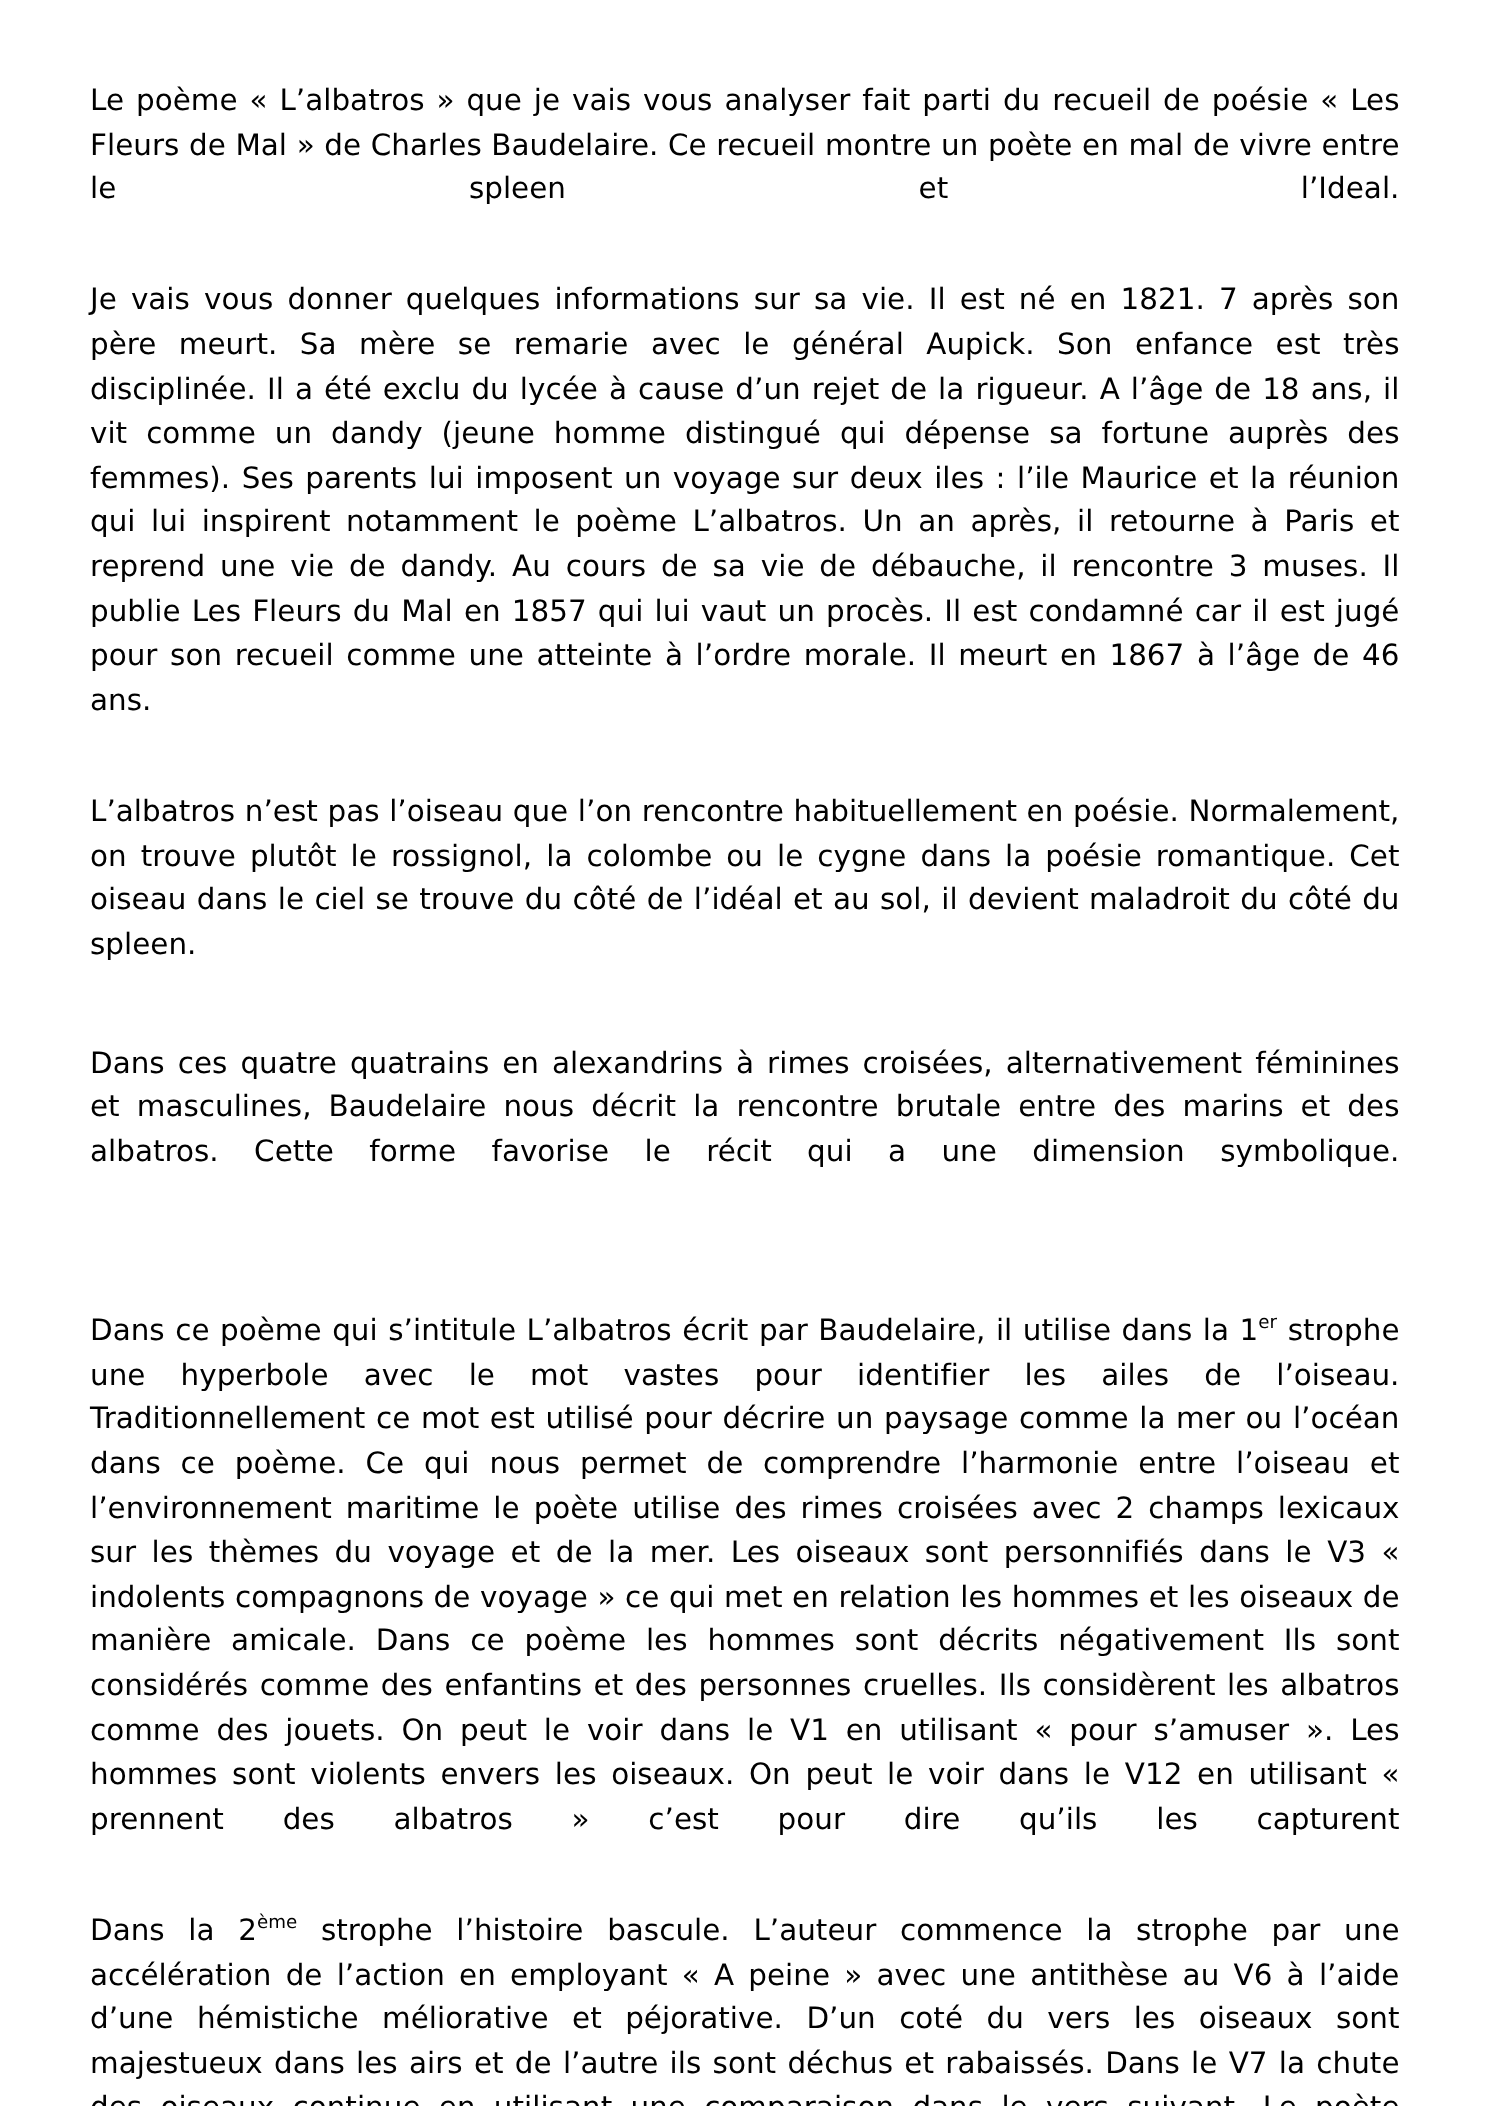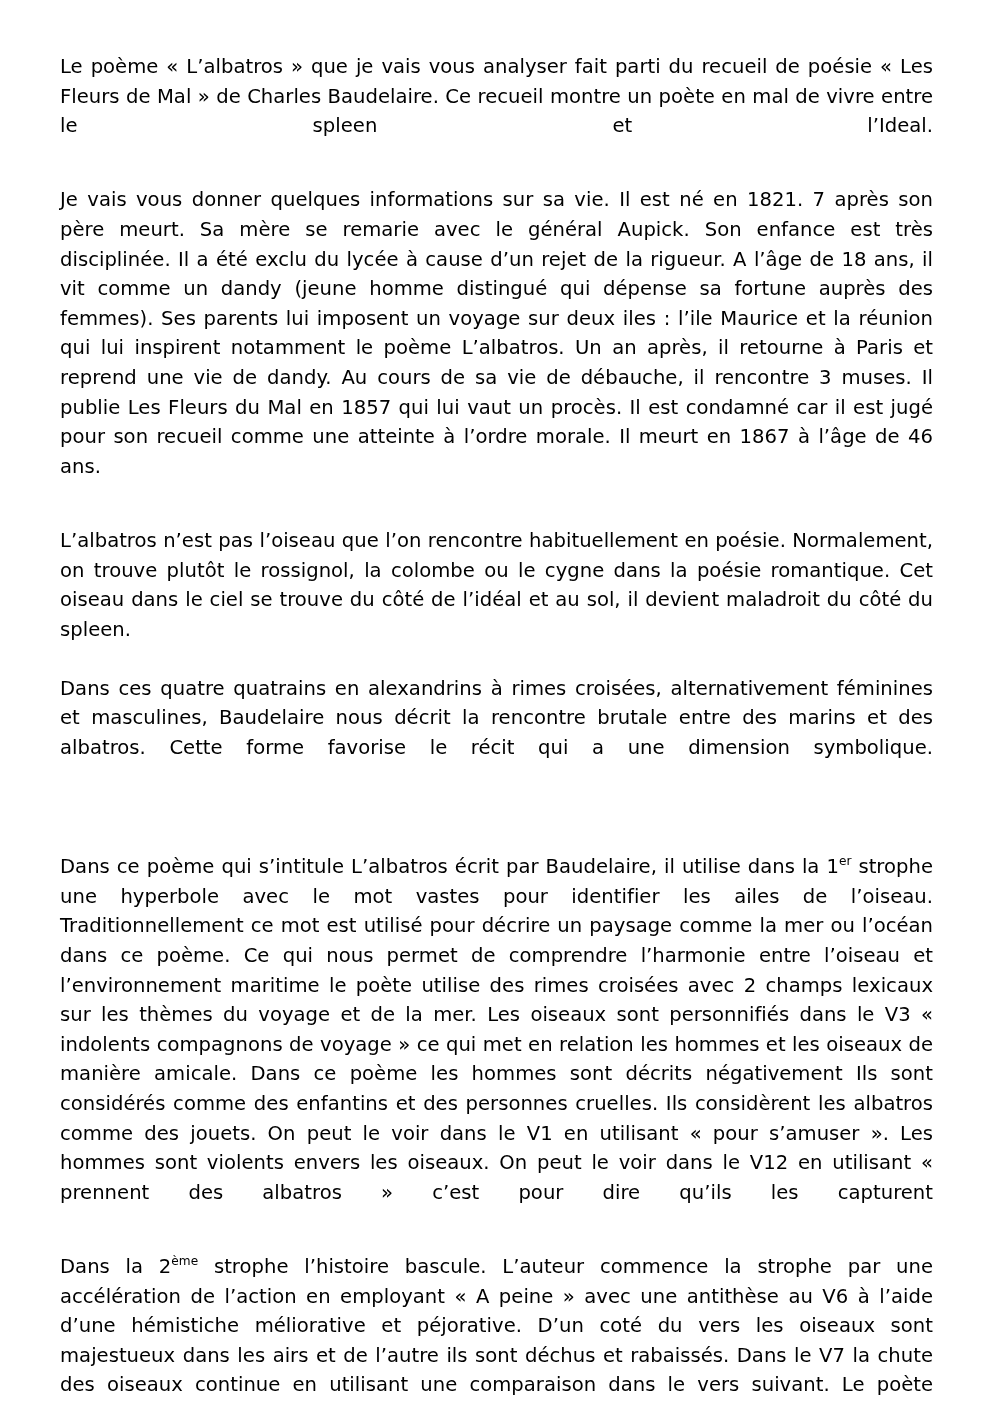--- a/index.html
+++ b/index.html
@@ -37,20 +37,21 @@
   p.para::after {
     content: "";
     display: inline-block;
     width: 100%;
   }
   p.tight {
     margin-bottom: 0;
   }
   p.spacer-after {
     margin-bottom: 0;
+    margin-top: 20px;
   }
   .blank-line {
     height: 60px;
   }
   sup.ord {
     font-size: 0.62em;
     vertical-align: super;
     line-height: 0;
   }
 </style>

